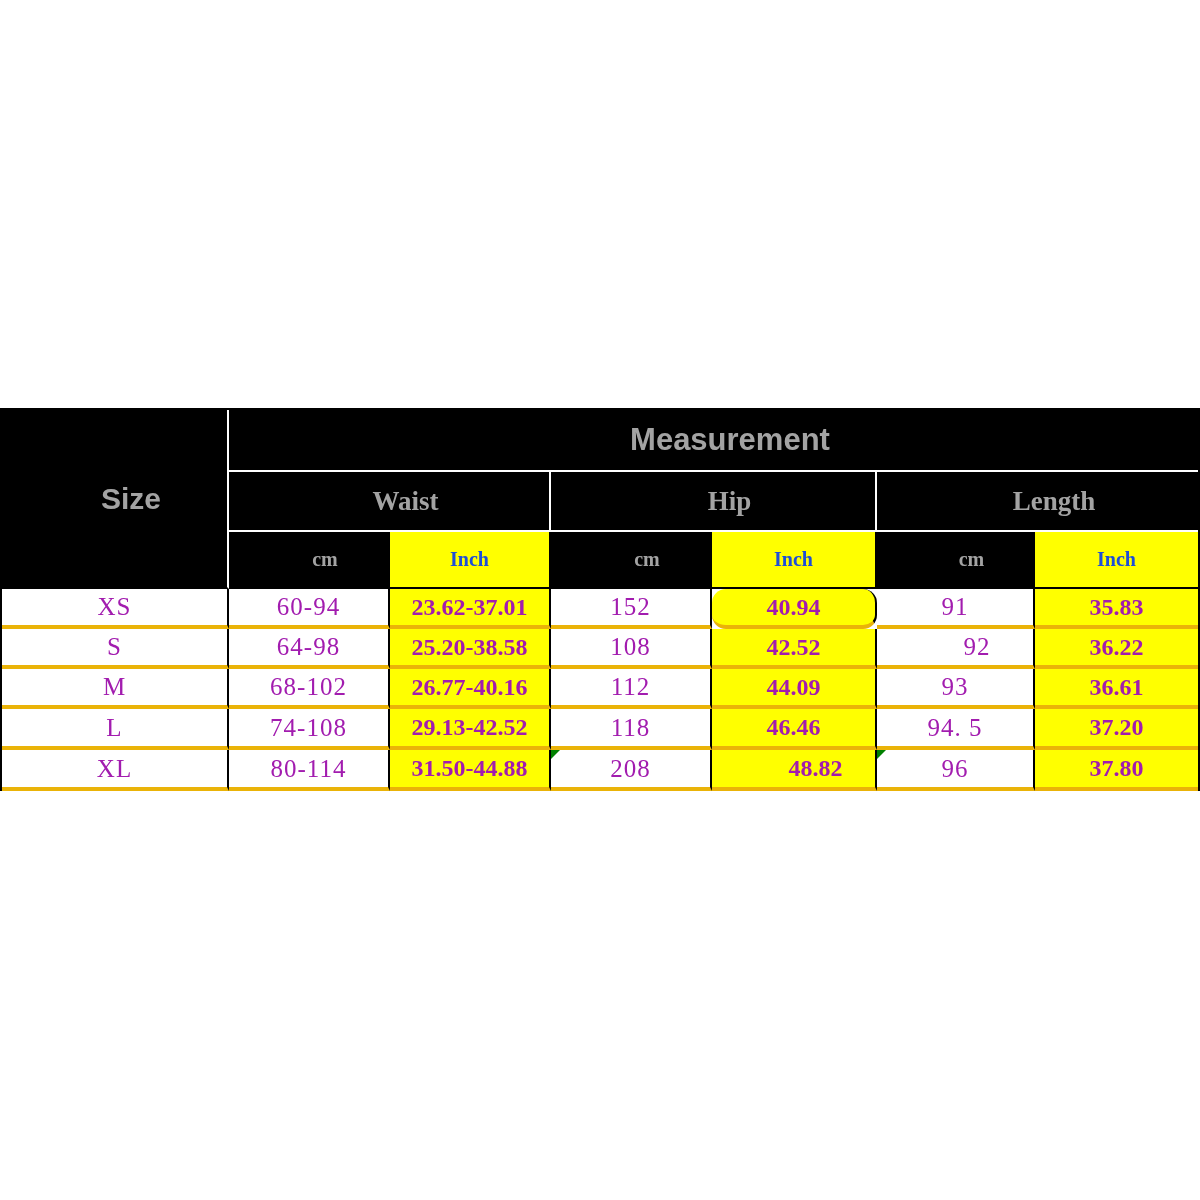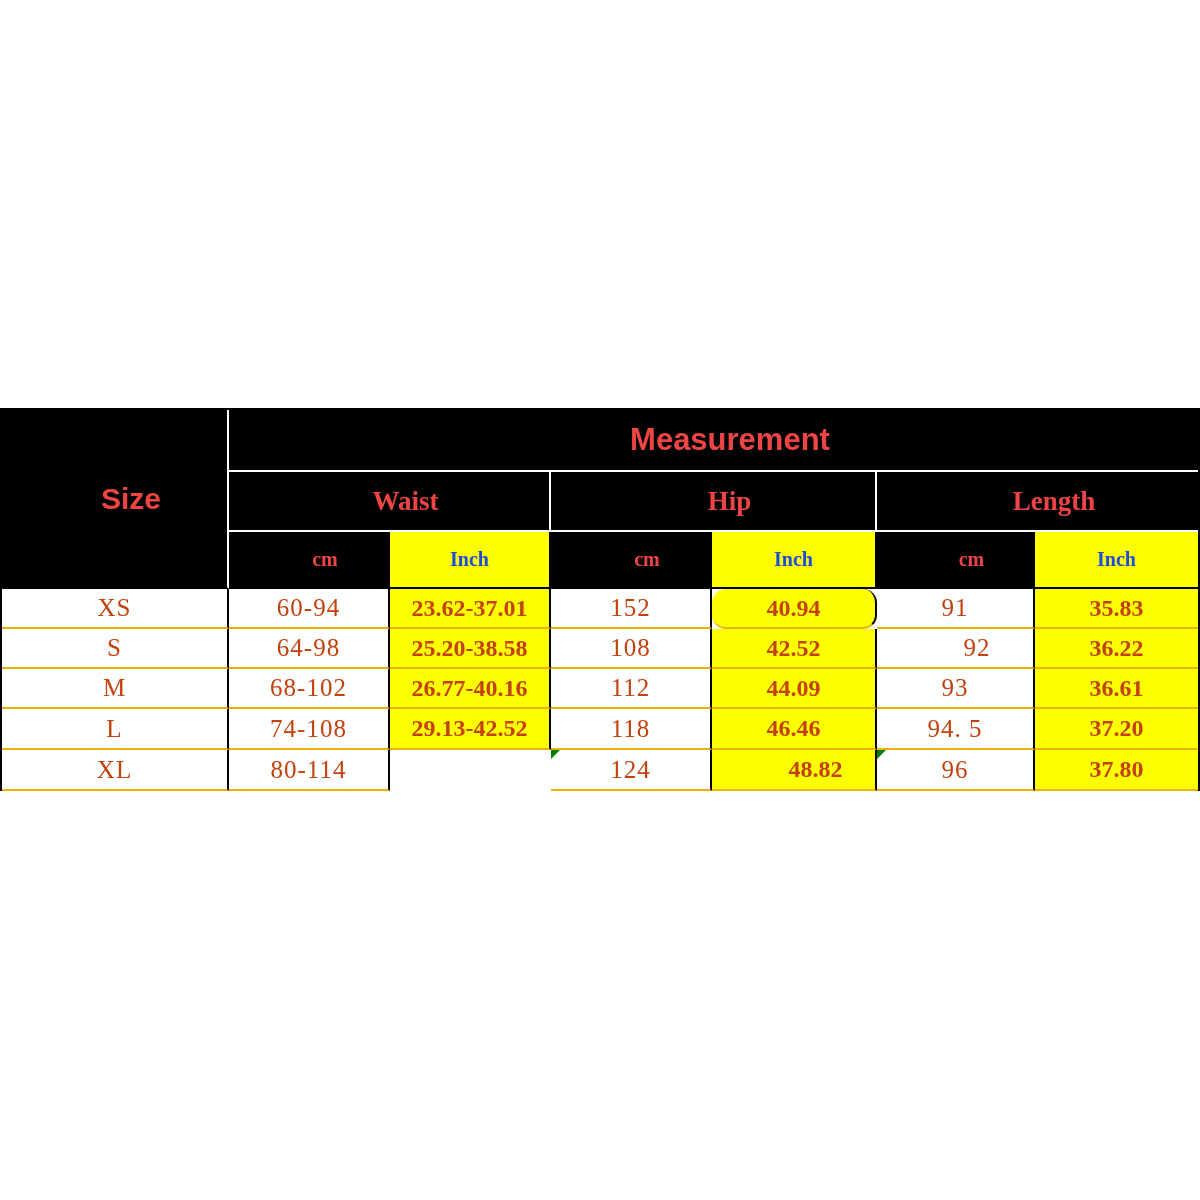--- a/index.html
+++ b/index.html
@@ -35,21 +35,21 @@
     box-sizing: border-box;
     display: flex;
     align-items: center;
     justify-content: center;
     overflow: hidden;
     position: relative;
   }
   
   .hblack {
     background: #000000;
-    color: #ef4444;
+    color: #a3a3a3;
     padding-left: 33px;
   }
   .sep-r-white { border-right: 2px solid #ffffff; }
   .sep-b-white { border-bottom: 2px solid #ffffff; }
   .sep-r-black { border-right: 2px solid #000000; }
   .sep-b-black { border-bottom: 2px solid #000000; }
   .title-font {
     font-family: "Liberation Sans", sans-serif;
     font-weight: bold;
     font-size: 31px;
@@ -69,26 +69,26 @@
     font-weight: bold;
     font-size: 20px;
   }
   .hyellow {
     background: #FFFF00;
     color: #1d4ed8;
   }
   
   .dcell {
     background: #ffffff;
-    color: #c2410c;
+    color: #a21caf;
     font-family: "Liberation Serif", serif;
     font-size: 25px;
     letter-spacing: 1px;
     border-right: 2px solid #000;
-    border-bottom: 2px solid #eab308;
+    border-bottom: 4px solid #eab308;
   }
   .dcell.dyellow {
     background: #FFFF00;
     font-weight: bold;
     font-size: 24px;
     letter-spacing: 0;
   }
   .no-r { border-right: none; }
   
   .c-size   { grid-column: 1;     grid-row: 1 / 4; border-right: 2px solid #fff; border-bottom: 2px solid #000; }
@@ -154,23 +154,24 @@
     <div class="cell dcell" style="grid-column:1;grid-row:7;">L</div>
     <div class="cell dcell" style="grid-column:2;grid-row:7;">74-108</div>
     <div class="cell dcell dyellow" style="grid-column:3;grid-row:7;">29.13-42.52</div>
     <div class="cell dcell" style="grid-column:4;grid-row:7;">118</div>
     <div class="cell dcell dyellow" style="grid-column:5;grid-row:7;">46.46</div>
     <div class="cell dcell" style="grid-column:6;grid-row:7;">94. 5</div>
     <div class="cell dcell dyellow no-r" style="grid-column:7;grid-row:7;">37.20</div>
 
     <div class="cell dcell" style="grid-column:1;grid-row:8;">XL</div>
     <div class="cell dcell" style="grid-column:2;grid-row:8;">80-114</div>
+    <div class="cell dcell dyellow" style="grid-column:3;grid-row:8;">31.50-44.88</div>
     <div class="cell dcell" style="grid-column:4;grid-row:8;">
         <span class="green-tri"></span>
-        <span>124</span>
+        <span>208</span>
       </div>
     <div class="cell dcell dyellow" style="grid-column:5;grid-row:8;padding-left:44px;">48.82</div>
     <div class="cell dcell" style="grid-column:6;grid-row:8;">
         <span class="green-tri"></span>
         <span>96</span>
       </div>
     <div class="cell dcell dyellow no-r" style="grid-column:7;grid-row:8;">37.80</div>
 
   </div>
 </div>

